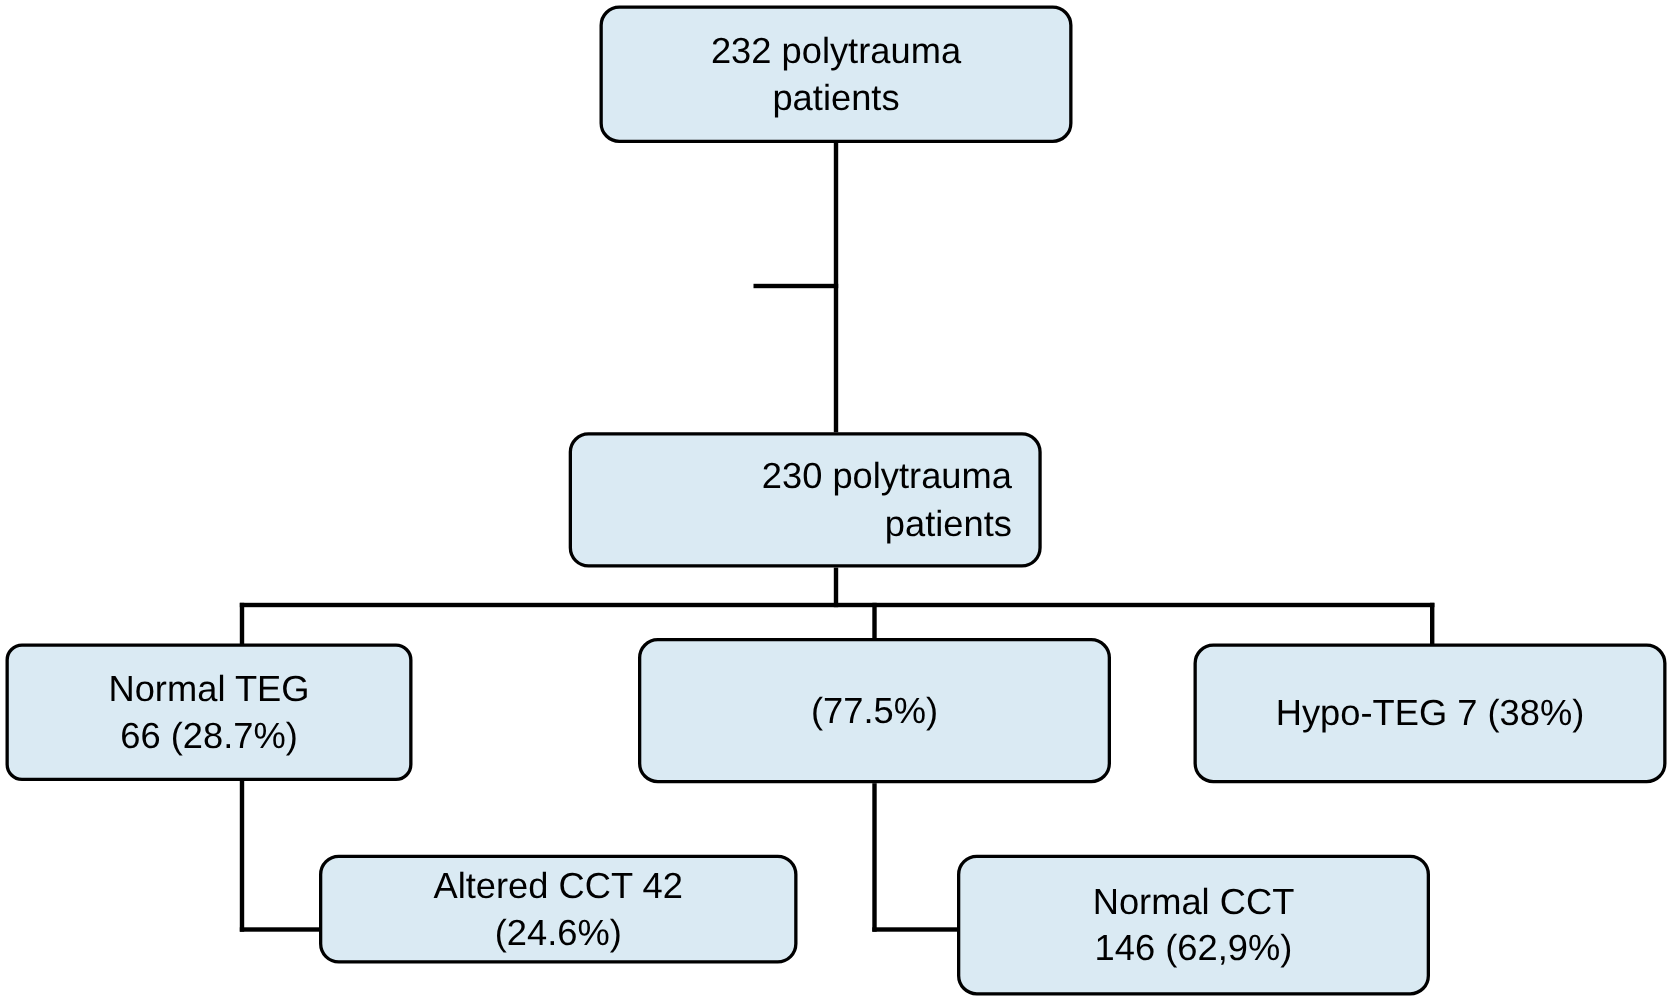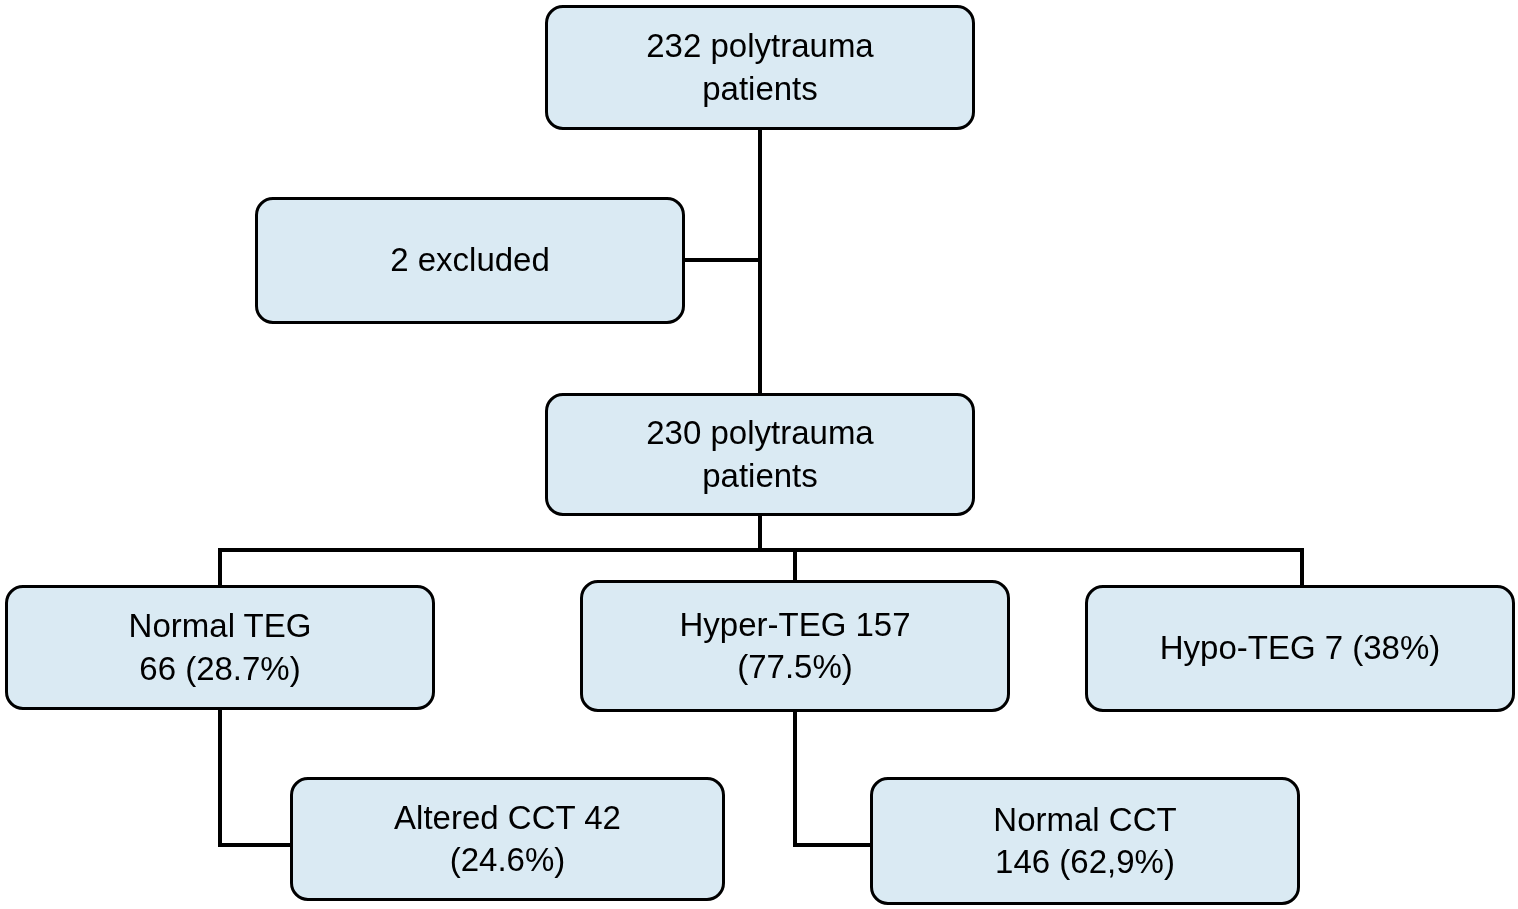--- a/index.html
+++ b/index.html
@@ -31,25 +31,25 @@
   }
   .node span { display: block; white-space: nowrap; }
   .connector {
     position: absolute;
     background: #000000;
   }
 
   
   .n-top      { left: 545px;  top: 5px;   width: 430px; height: 125px; }
   .n-excluded { left: 255px;  top: 197px; width: 430px; height: 127px; }
-  .n-middle   { left: 545px;  top: 393px; width: 430px; height: 123px; }
-  .n-normal-teg { left: 5px;    top: 585px; width: 430px; height: 125px; }
+  .n-middle   { left: 517px;  top: 393px; width: 430px; height: 123px; align-items: flex-end; }
+  .n-normal-teg { left: 5px;    top: 585px; width: 370px; height: 125px; border-radius: 15px; }
   .n-hyper-teg  { left: 580px;  top: 580px; width: 430px; height: 132px; }
   .n-hypo-teg   { left: 1085px; top: 585px; width: 430px; height: 127px; }
-  .n-altered-cct { left: 290px; top: 777px; width: 435px; height: 124px; }
+  .n-altered-cct { left: 290px; top: 777px; width: 435px; height: 99px; }
   .n-normal-cct  { left: 870px; top: 777px; width: 430px; height: 128px; justify-content: center; }
 
   
   .c-top-middle     { left: 758px;  top: 130px; width: 4px;    height: 263px; }
   .c-excluded       { left: 685px;  top: 258px; width: 77px;   height: 4px; }
   .c-middle-branch  { left: 758px;  top: 516px; width: 4px;    height: 36px; }
   .c-branch         { left: 218px;  top: 548px; width: 1086px; height: 4px; }
   .c-stub-left      { left: 218px;  top: 548px; width: 4px;    height: 40px; }
   .c-stub-center    { left: 793px;  top: 548px; width: 4px;    height: 36px; }
   .c-stub-right     { left: 1300px; top: 548px; width: 4px;    height: 40px; }
@@ -73,36 +73,32 @@
   <div class="connector c-normalteg-down"></div>
   <div class="connector c-altered-horiz"></div>
   <div class="connector c-hyperteg-down"></div>
   <div class="connector c-normalcct-horiz"></div>
 
   <div class="node n-top">
     <span>232 polytrauma</span>
     <span>patients</span>
   </div>
 
-  <div class="node n-excluded">
-    <span>2 excluded</span>
-  </div>
 
   <div class="node n-middle">
     <span>230 polytrauma</span>
     <span>patients</span>
   </div>
 
   <div class="node n-normal-teg">
     <span>Normal TEG</span>
     <span>66 (28.7%)</span>
   </div>
 
   <div class="node n-hyper-teg">
-    <span>Hyper-TEG 157</span>
     <span>(77.5%)</span>
   </div>
 
   <div class="node n-hypo-teg">
     <span>Hypo-TEG 7 (38%)</span>
   </div>
 
   <div class="node n-altered-cct">
     <span>Altered CCT 42</span>
     <span>(24.6%)</span>

